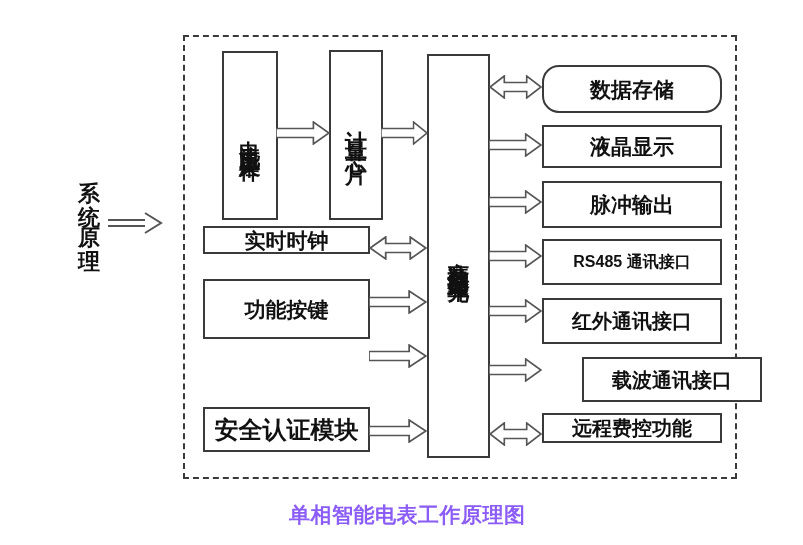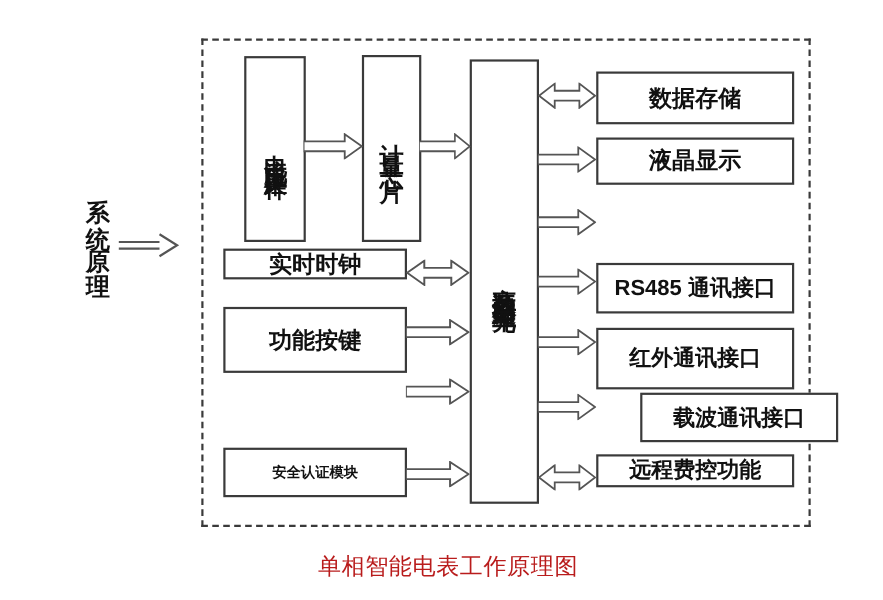--- a/index.html
+++ b/index.html
@@ -37,28 +37,28 @@
     text-orientation: upright;
   }
   .box-sampling { left: 222px; top: 51px;  width: 56px;  height: 169px; font-size: 21px; letter-spacing: 4px; }
   .box-metering { left: 329px; top: 50px;  width: 54px;  height: 170px; font-size: 22px; letter-spacing: 11px; }
   .box-cpu      { left: 427px; top: 54px;  width: 63px;  height: 404px; font-size: 22px; letter-spacing: 3px; }
 
   .box-left  { left: 203px; width: 167px; }
   .box-clock    { top: 226px; height: 28px; }
   .box-keys     { top: 279px; height: 60px; text-align: right; }
   .box-power    { top: 335px; height: 46px; }
-  .box-security { top: 407px; height: 45px; font-size: 13px; }
+  .box-security { top: 407px; height: 45px; font-size: 24px; }
 
   .box-right { left: 542px; width: 180px; }
-  .box-storage  { top: 65px;  height: 48px; }
+  .box-storage  { top: 65px;  height: 48px; border-radius: 17px; }
   .box-lcd      { top: 125px; height: 43px; }
   .box-pulse    { top: 181px; height: 47px; }
-  .box-rs485    { top: 239px; height: 46px; font-size: 20px; }
-  .box-infrared { top: 298px; height: 56px; font-size: 20px; }
+  .box-rs485    { top: 239px; height: 46px; font-size: 16px; }
+  .box-infrared { top: 298px; height: 46px; font-size: 20px; }
   .box-carrier  { top: 357px; height: 45px; font-size: 20px; margin-left: 40px; }
   .box-remote   { top: 413px; height: 30px; font-size: 20px; }
 
   .arrow { position: absolute; display: block; }
   .arr-flow1   { left: 276px; top: 121px; }
   .arr-flow2   { left: 381px; top: 121px; }
   .arr-clock   { left: 369px; top: 236px; }
   .arr-keys    { left: 369px; top: 290px; }
   .arr-power   { left: 369px; top: 344px; }
   .arr-sec     { left: 369px; top: 419px; }
@@ -78,23 +78,23 @@
     font-weight: bold;
     letter-spacing: 23px;
     writing-mode: vertical-rl;
     text-orientation: upright;
     color: #111111;
   }
   .caption {
     position: absolute;
     left: 289px; top: 501px;
     font-size: 21px;
-    font-weight: normal;
+    font-weight: bold;
     letter-spacing: 0.5px;
-    color: #b91c1c;
+    color: #8b5cf6;
     white-space: nowrap;
   }
 </style>
 </head>
 <body>
 
 <div class="stage">
 
   <div class="side-label">系统原理</div>
 
@@ -108,20 +108,21 @@
   <div class="box vtext box-sampling">电流电压采样</div>
   <div class="box vtext box-metering">计量芯片</div>
   <div class="box vtext box-cpu">高速数据处理单元</div>
 
   <div class="box box-left box-clock">实时时钟</div>
   <div class="box box-left box-keys">功能按键</div>
   <div class="box box-left box-security">安全认证模块</div>
 
   <div class="box box-right box-storage">数据存储</div>
   <div class="box box-right box-lcd">液晶显示</div>
+  <div class="box box-right box-pulse">脉冲输出</div>
   <div class="box box-right box-rs485">RS485 通讯接口</div>
   <div class="box box-right box-infrared">红外通讯接口</div>
   <div class="box box-right box-carrier">载波通讯接口</div>
   <div class="box box-right box-remote">远程费控功能</div>
 
   <svg class="arrow arr-flow1" width="54" height="24" viewBox="0 0 52 24" preserveAspectRatio="none">
     <polygon points="0,7.5 36,7.5 36,1 51,12 36,23 36,16.5 0,16.5" fill="#ffffff" stroke="#555555" stroke-width="1.6"></polygon>
   </svg>
   <svg class="arrow arr-flow2" width="47" height="24" viewBox="0 0 52 24" preserveAspectRatio="none">
     <polygon points="0,7.5 36,7.5 36,1 51,12 36,23 36,16.5 0,16.5" fill="#ffffff" stroke="#555555" stroke-width="1.6"></polygon>

